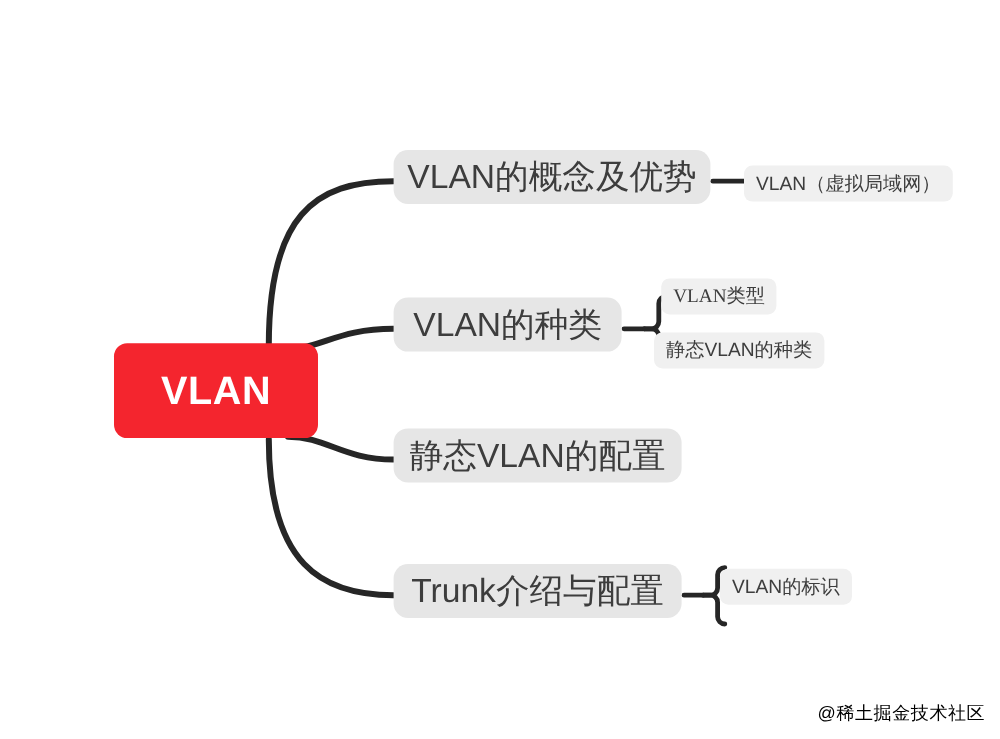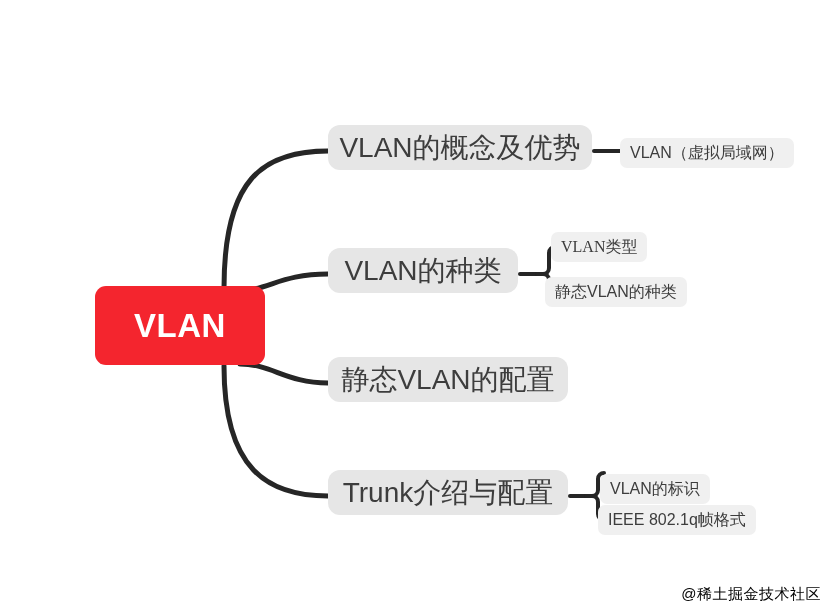--- a/index.html
+++ b/index.html
@@ -114,17 +114,16 @@
 
   <div class="node branch-node" id="b1">VLAN的概念及优势</div>
   <div class="node branch-node" id="b2">VLAN的种类</div>
   <div class="node branch-node" id="b3">静态VLAN的配置</div>
   <div class="node branch-node" id="b4">Trunk介绍与配置</div>
 
   <div class="node leaf-node" id="l1">VLAN（虚拟局域网）</div>
   <div class="node leaf-node" id="l2">VLAN类型</div>
   <div class="node leaf-node" id="l3">静态VLAN的种类</div>
   <div class="node leaf-node" id="l4">VLAN的标识</div>
-  <div class="node leaf-node" id="l5">IEEE 802.1q帧格式</div>
 
   <div id="watermark">@稀土掘金技术社区</div>
 
 </div>
 
 </body></html>

